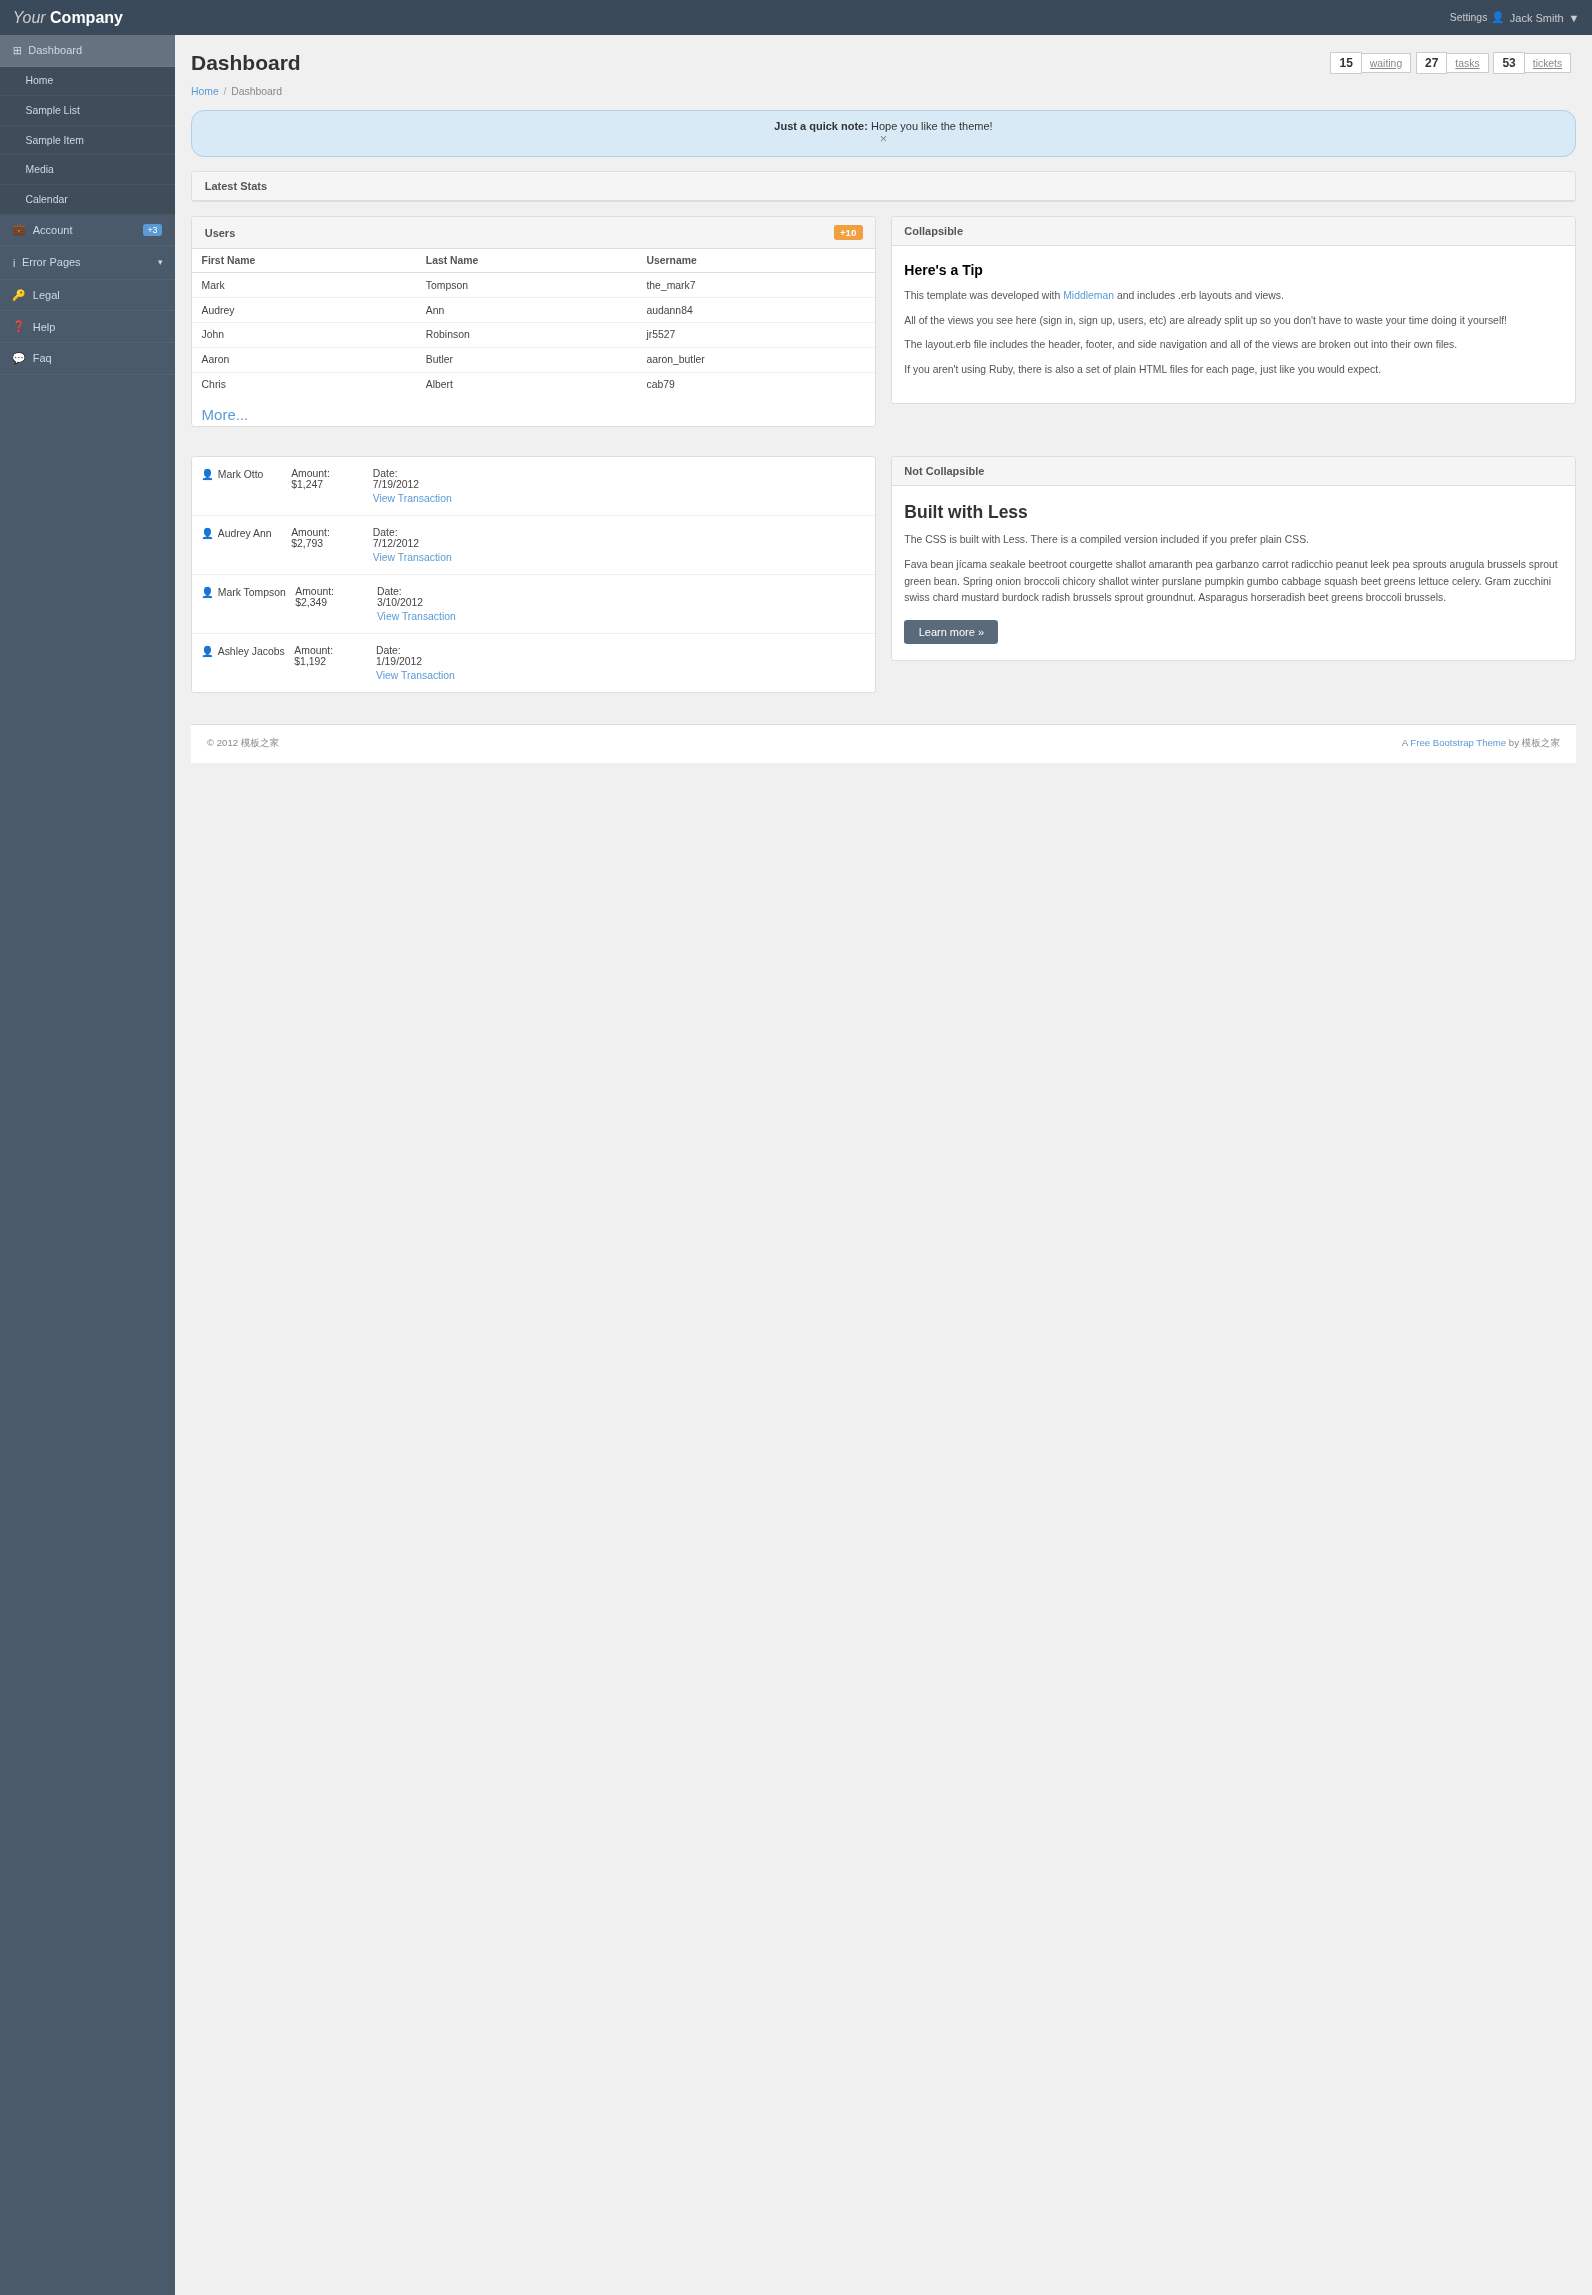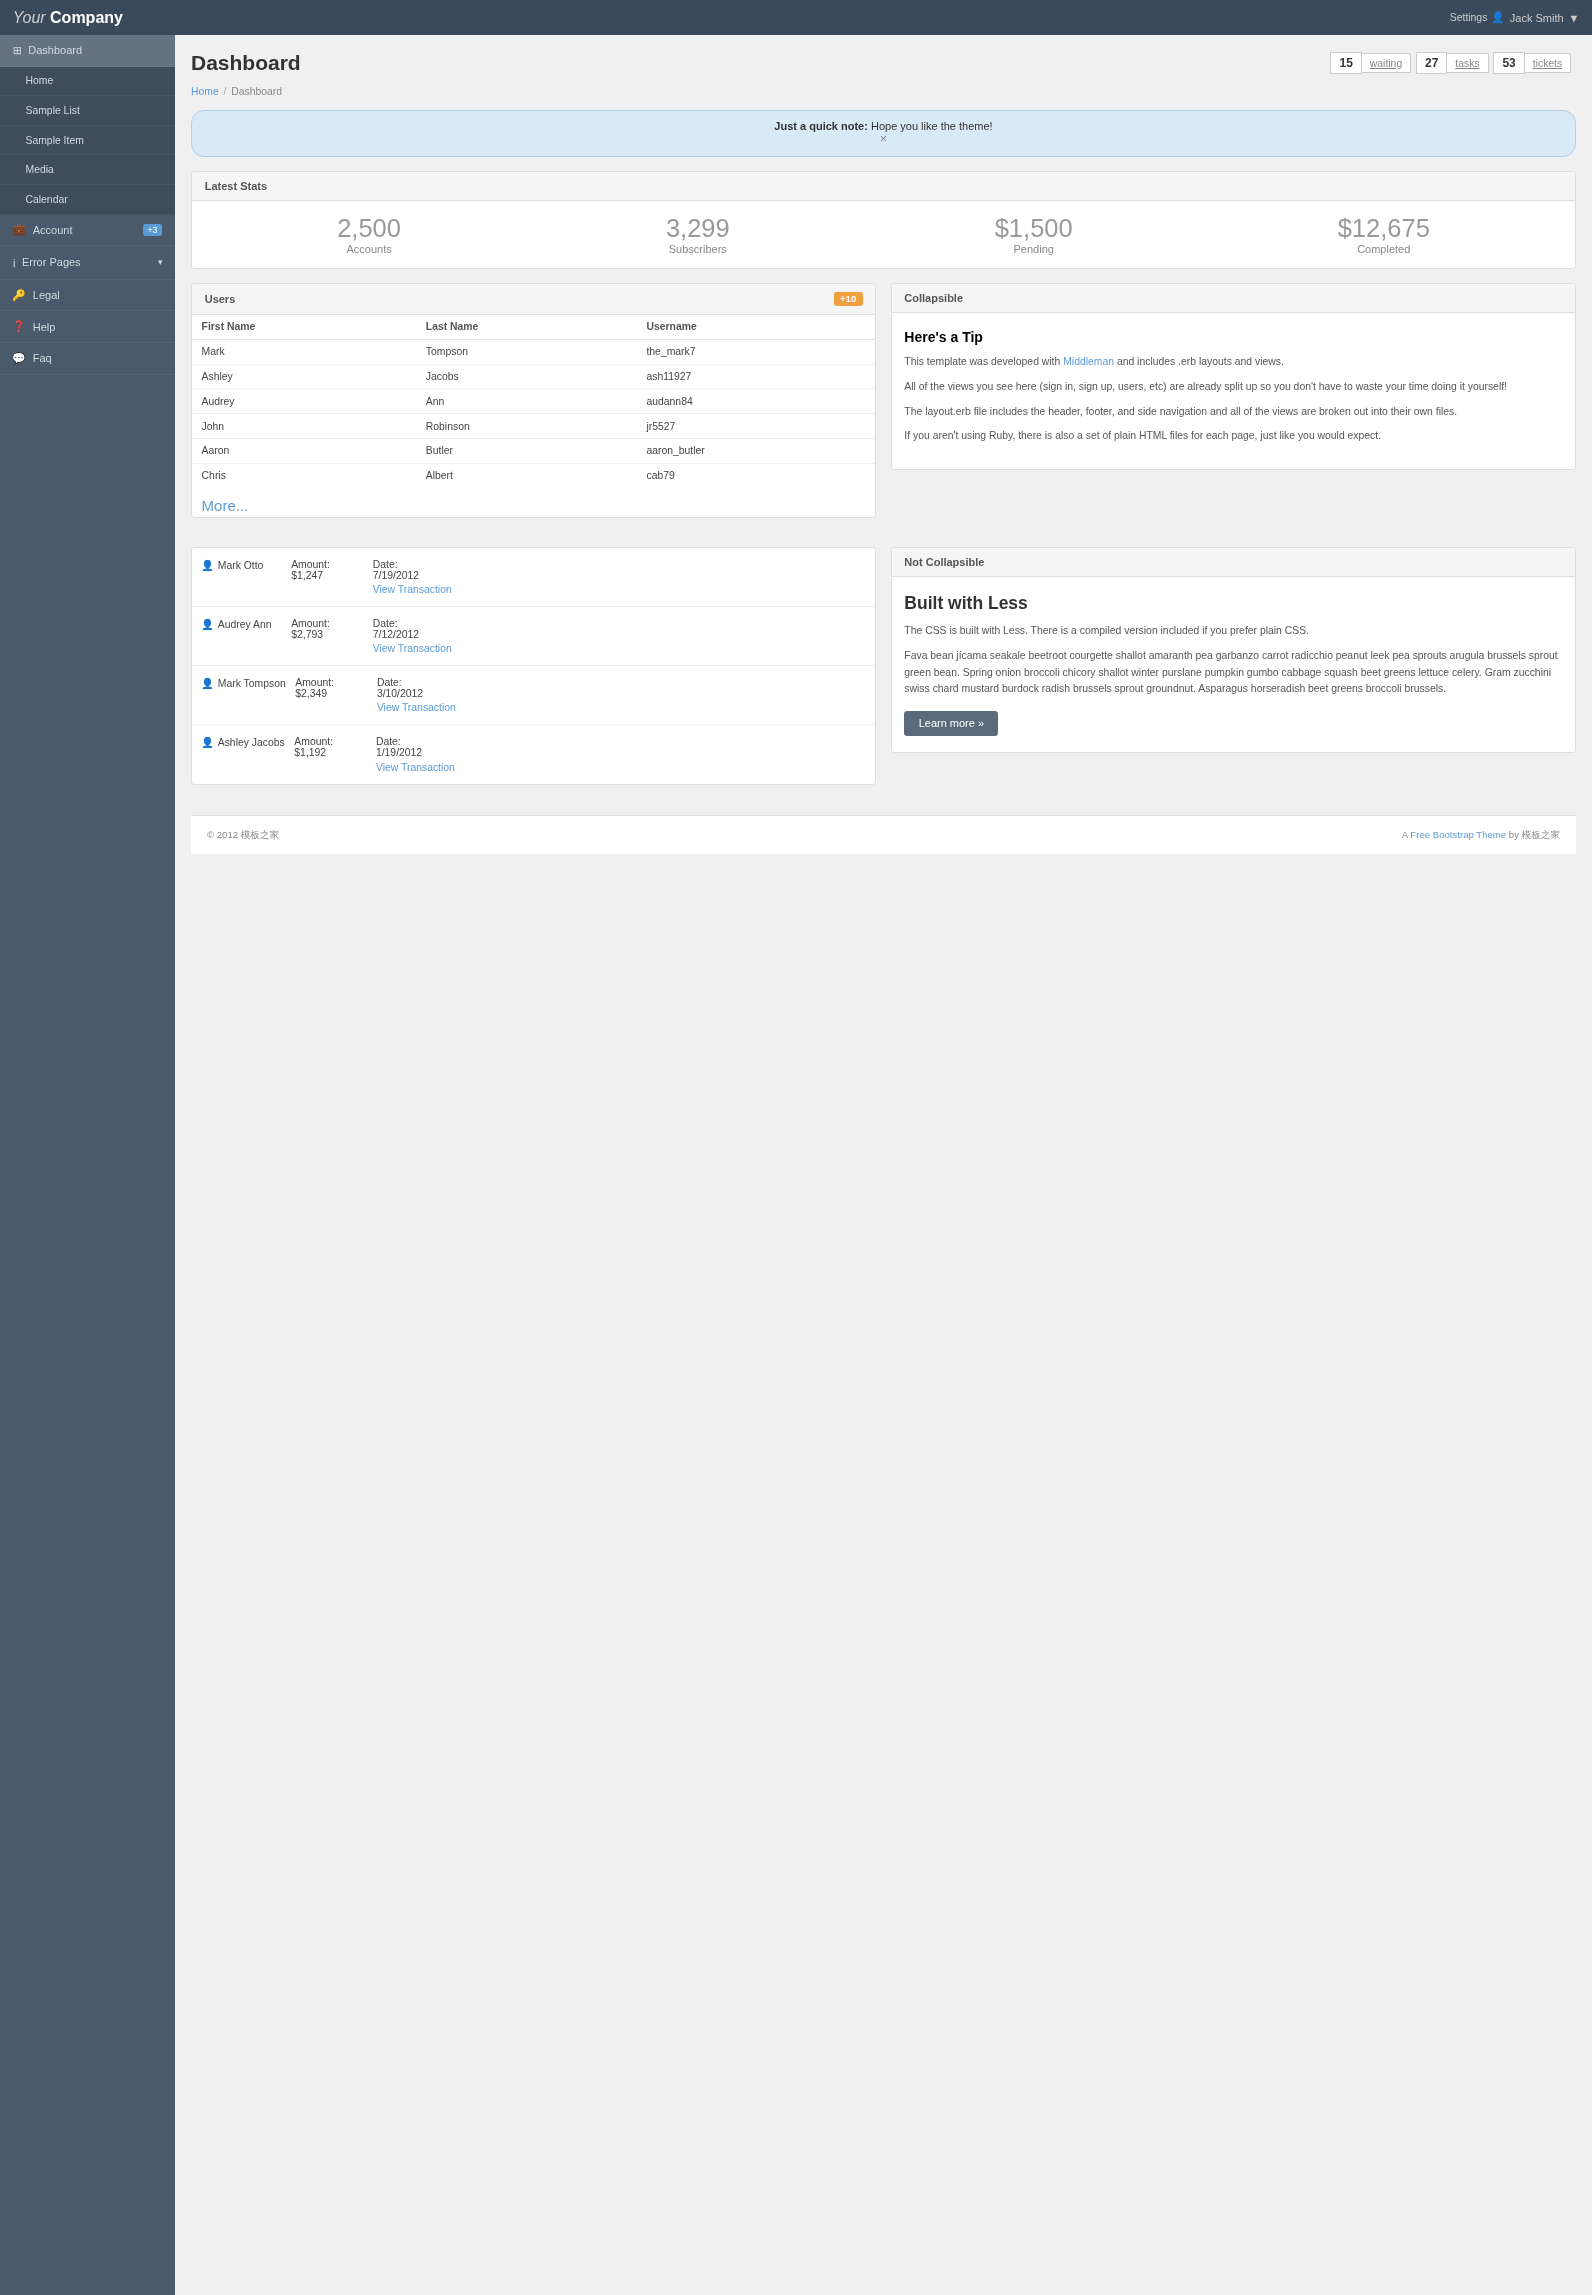--- a/index.html
+++ b/index.html
@@ -363,38 +363,20 @@
       <span>
         <strong>Just a quick note:</strong>
         <span> Hope you like the theme!</span>
       </span>
       <span class="close-btn">×</span>
     </div>
 
     <div class="card">
       <div class="card-header">
         <span>Latest Stats</span>
-      </div>
-      <div class="stats-row">
-        <div class="stat-item">
-          <div class="value">2,500</div>
-          <div class="label">Accounts</div>
-        </div>
-        <div class="stat-item">
-          <div class="value">3,299</div>
-          <div class="label">Subscribers</div>
-        </div>
-        <div class="stat-item">
-          <div class="value">$1,500</div>
-          <div class="label">Pending</div>
-        </div>
-        <div class="stat-item">
-          <div class="value">$12,675</div>
-          <div class="label">Completed</div>
-        </div>
       </div>
     </div>
 
     <div class="two-col">
 
       <div class="left">
         <div class="card">
           <div class="card-header">
             <span>Users</span>
             <span class="badge-orange">+10</span>
@@ -406,25 +388,20 @@
                   <th>First Name</th>
                   <th>Last Name</th>
                   <th>Username</th>
                 </tr>
               </thead>
               <tbody id="users-tbody">
                   <tr>
       <td>Mark</td>
       <td>Tompson</td>
       <td>the_mark7</td>
-    </tr>
-                  <tr>
-      <td>Ashley</td>
-      <td>Jacobs</td>
-      <td>ash11927</td>
     </tr>
                   <tr>
       <td>Audrey</td>
       <td>Ann</td>
       <td>audann84</td>
     </tr>
                   <tr>
       <td>John</td>
       <td>Robinson</td>
       <td>jr5527</td>

